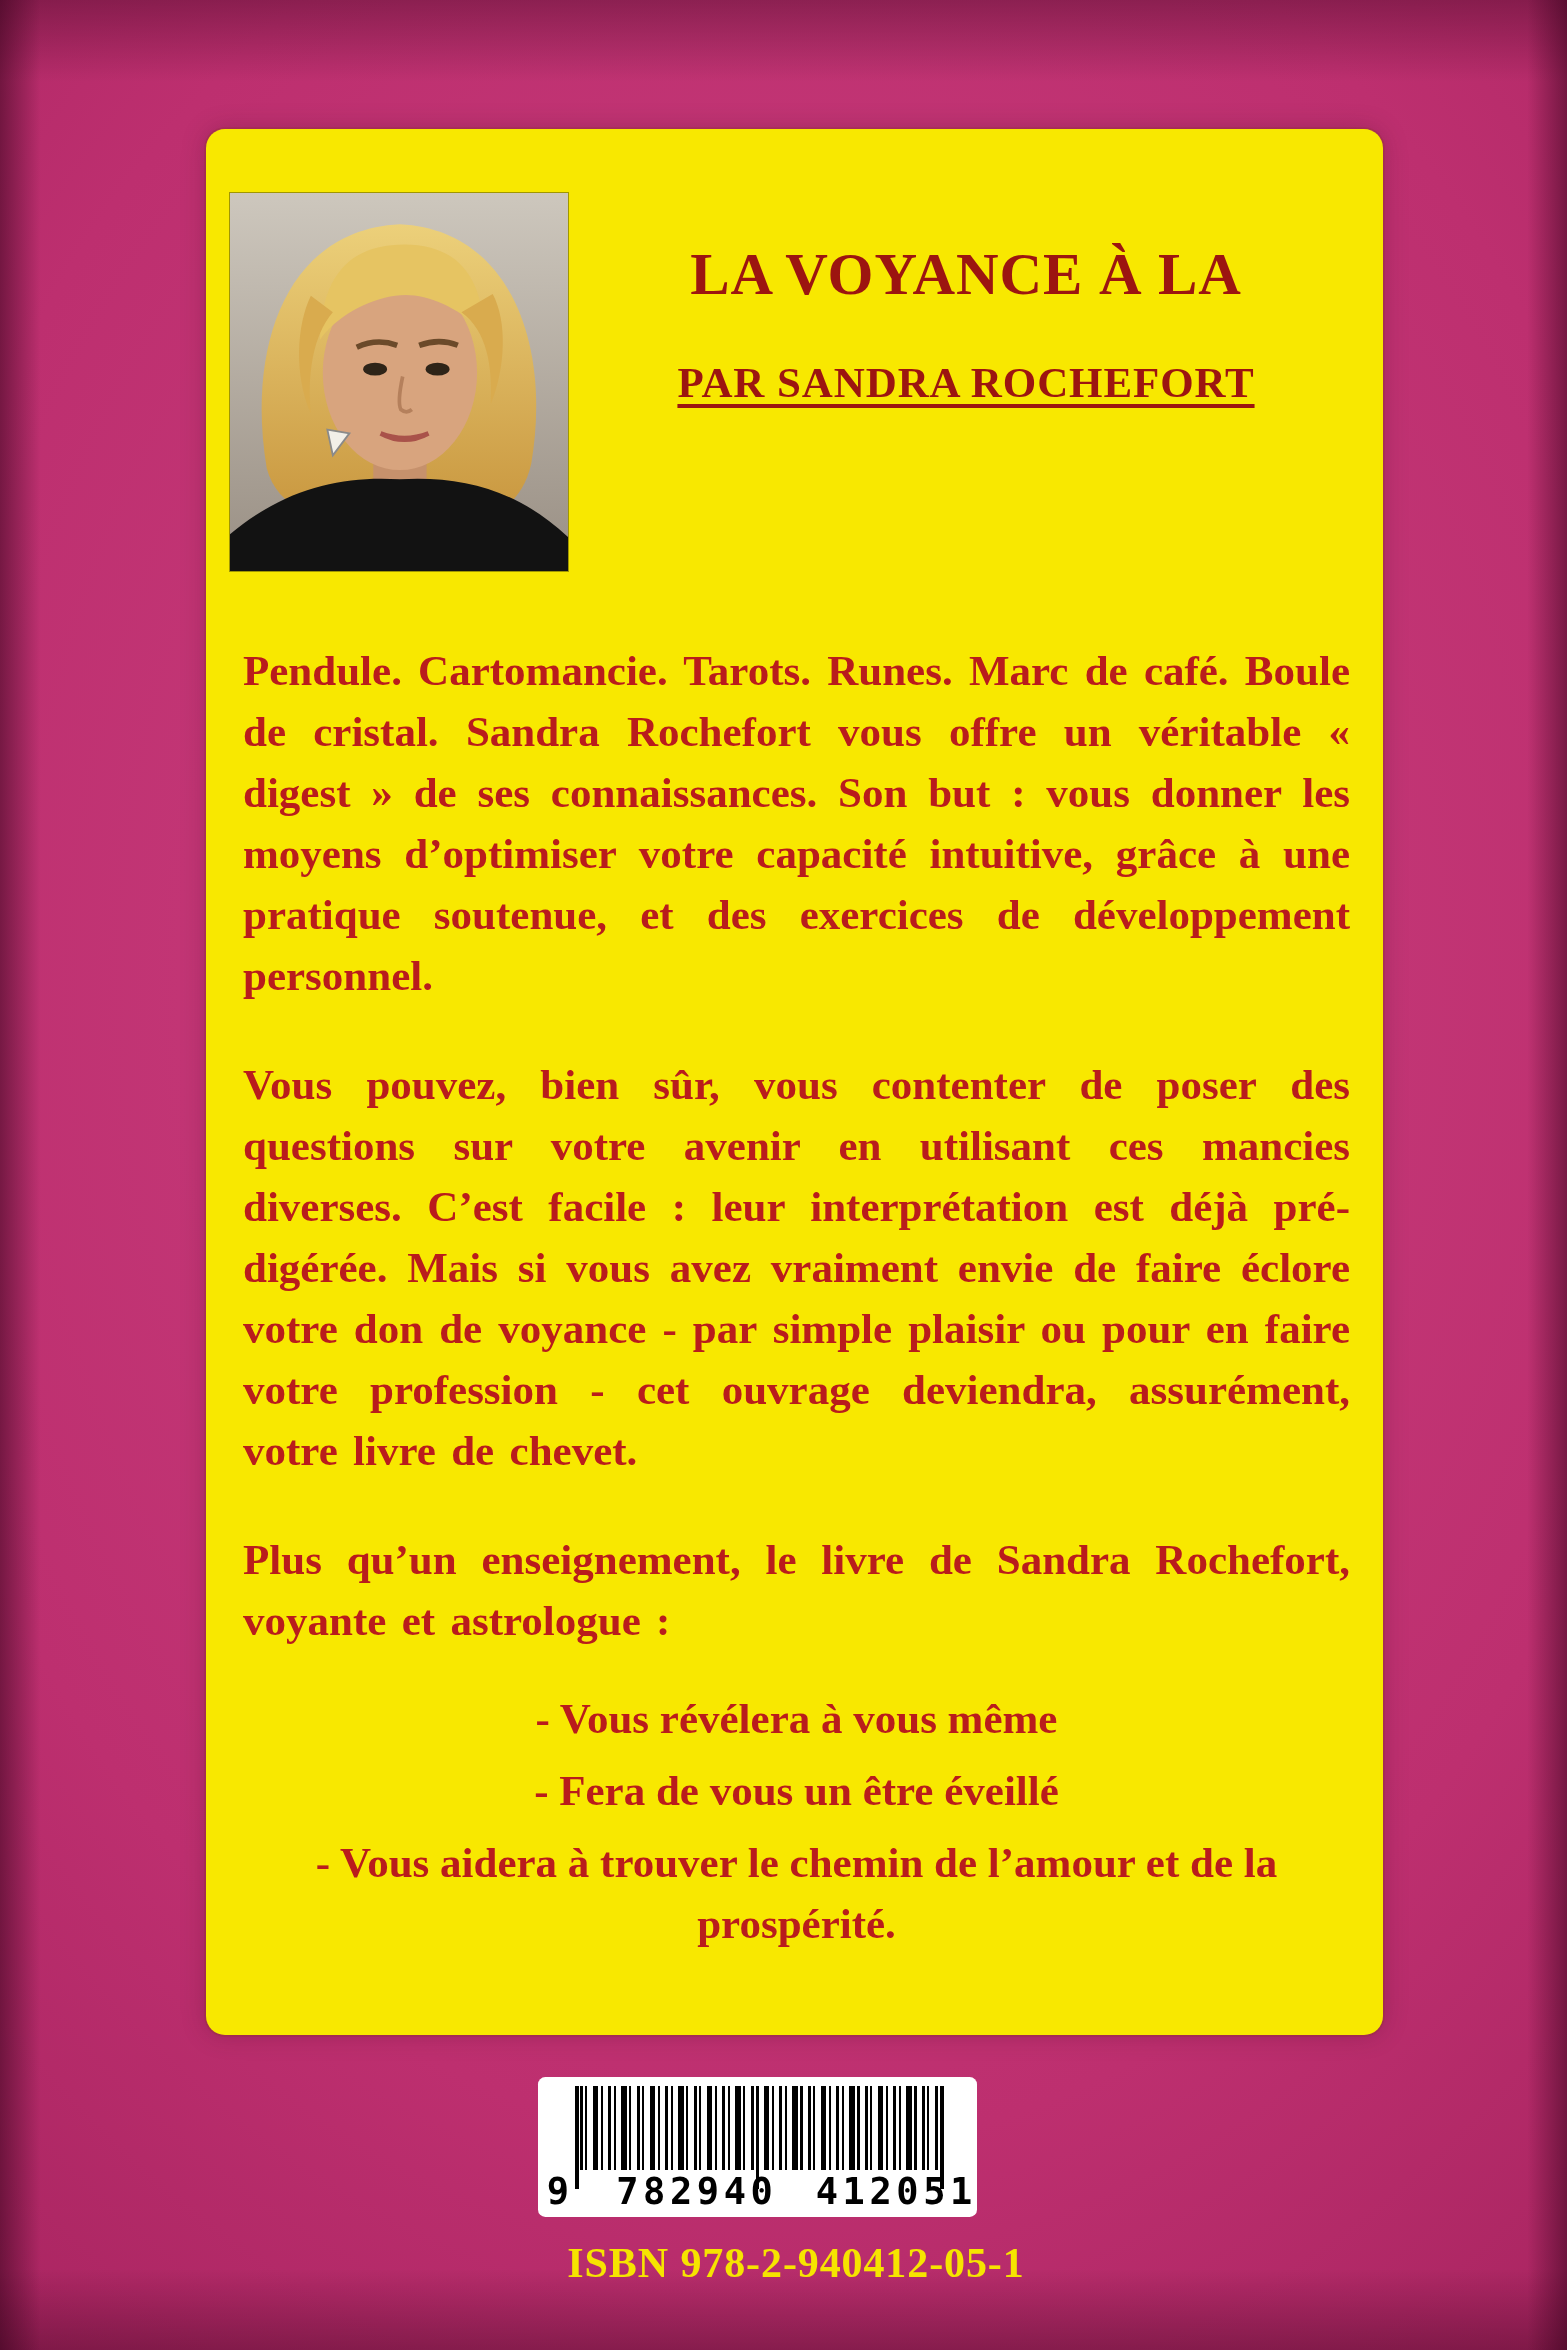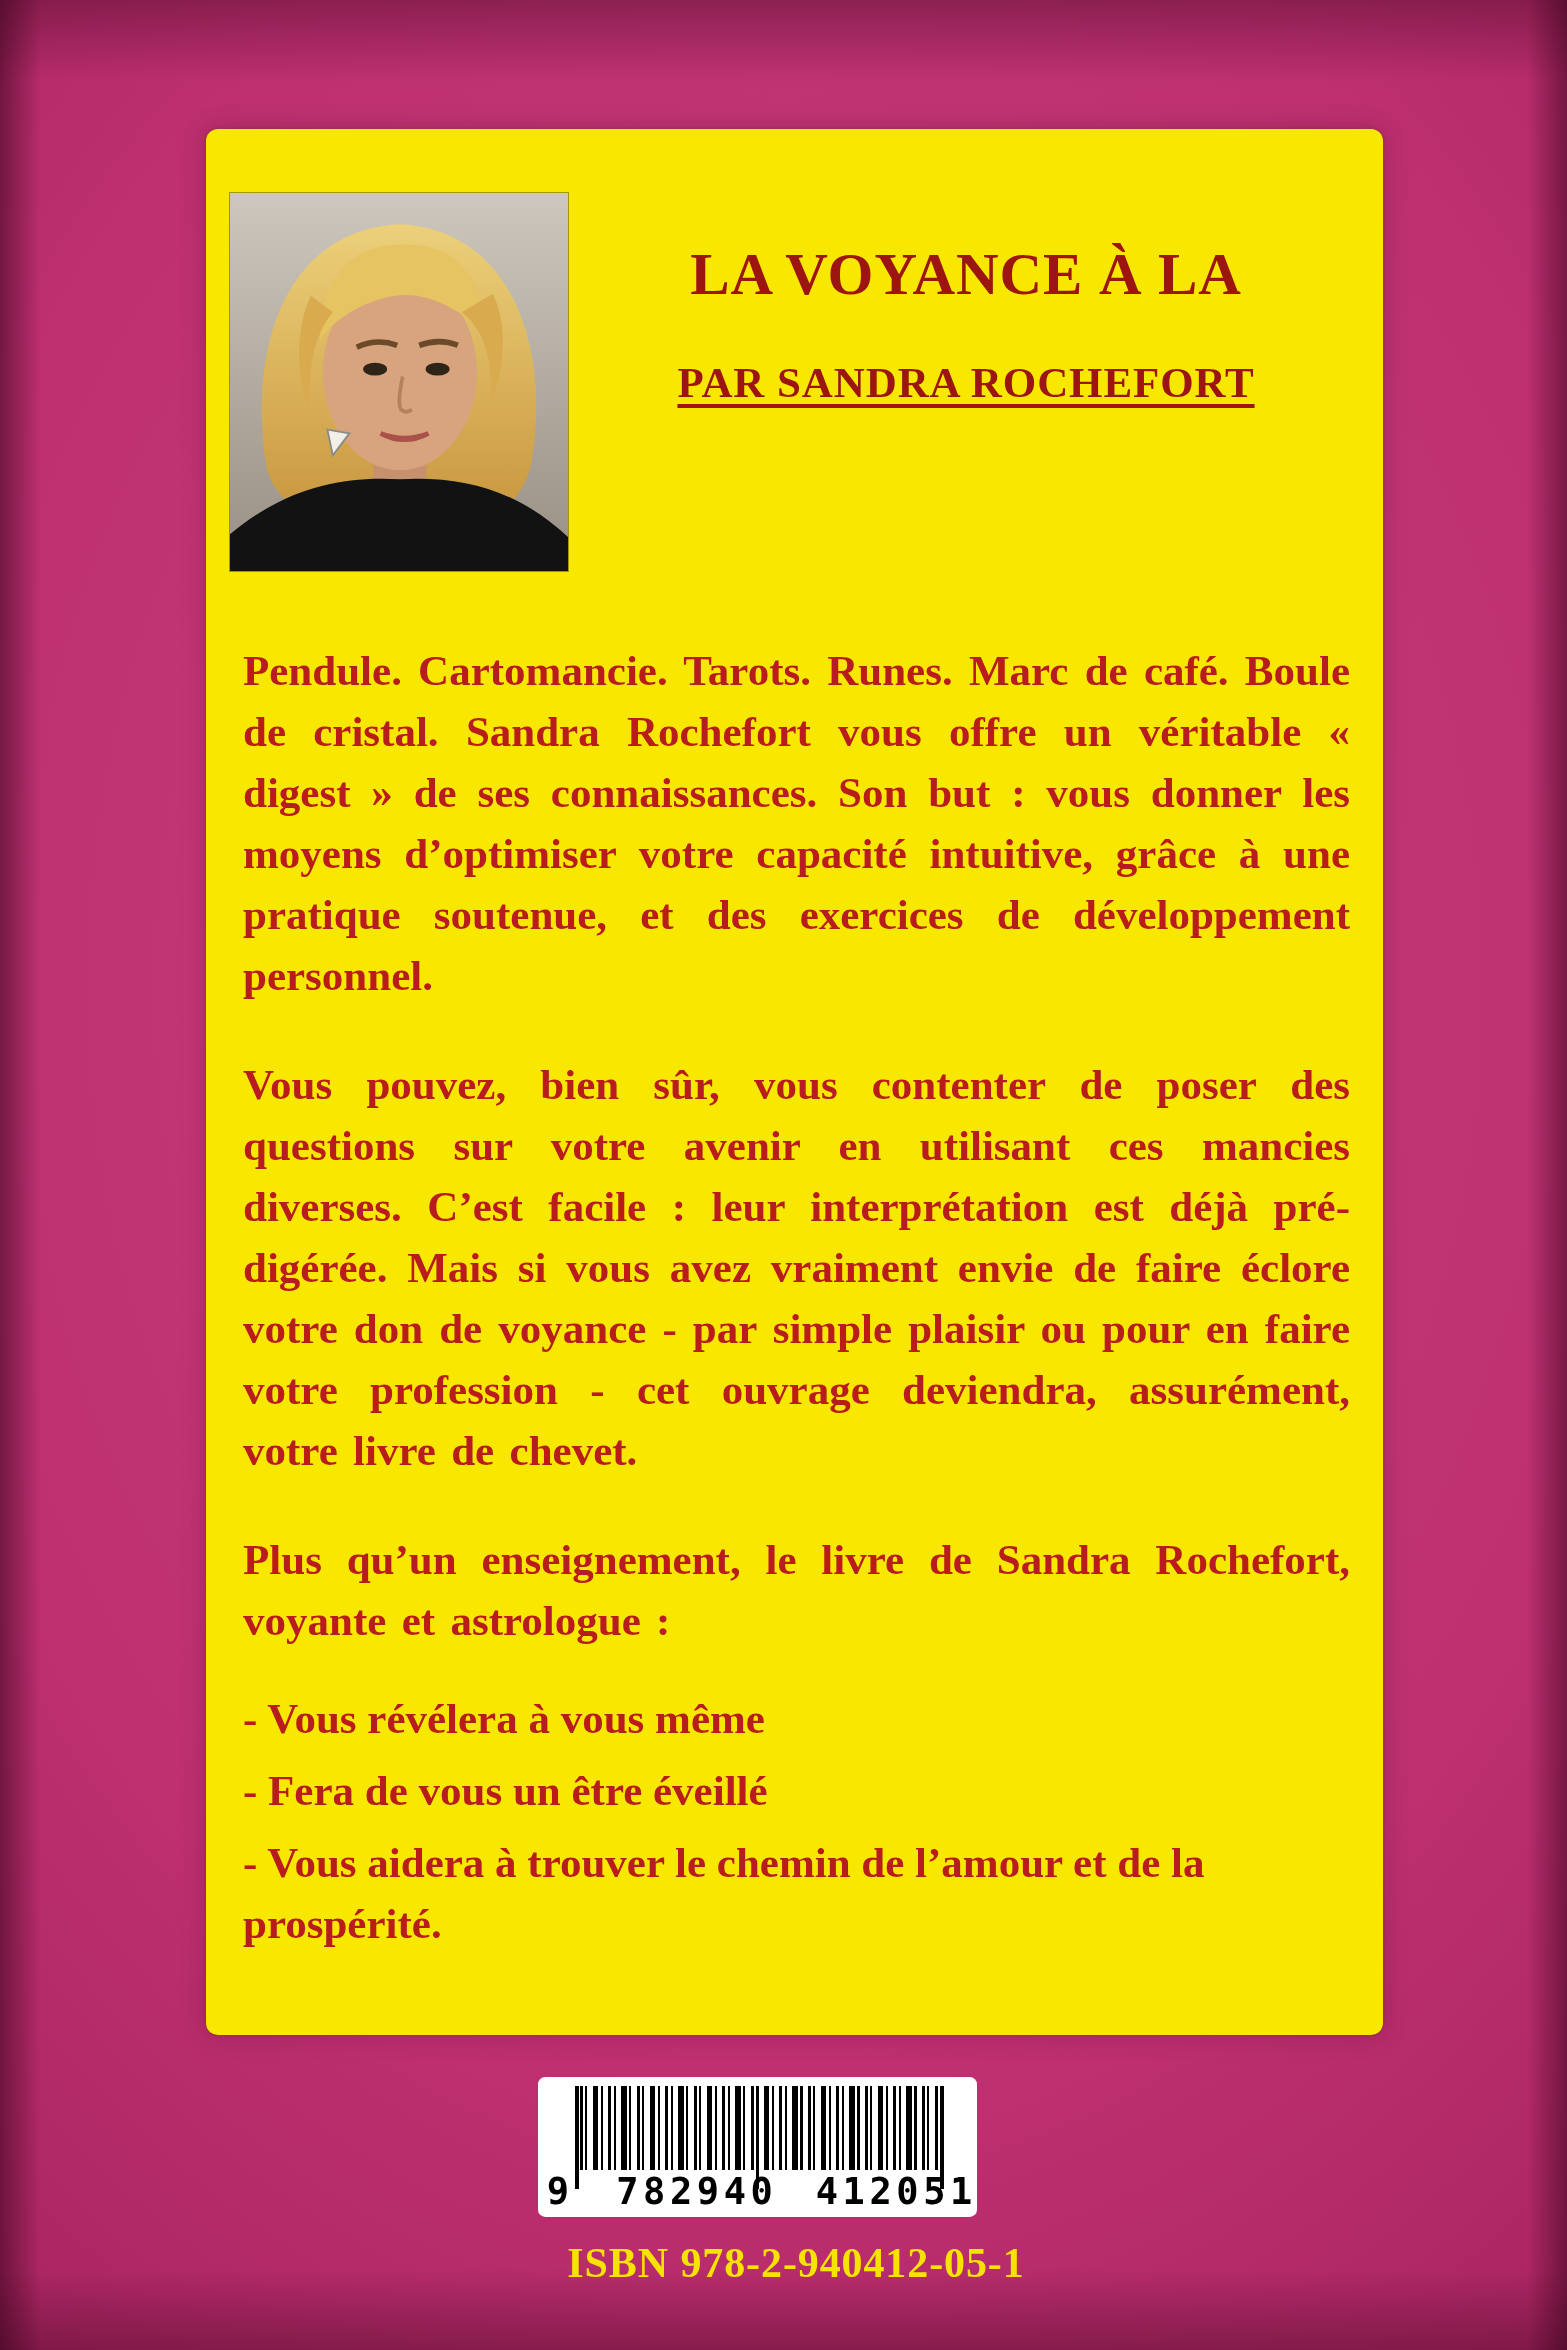--- a/index.html
+++ b/index.html
@@ -12,21 +12,21 @@
       linear-gradient(90deg, rgba(45,0,22,.50) 0%, rgba(45,0,22,0) 2.6%, rgba(45,0,22,0) 97.4%, rgba(45,0,22,.50) 100%),
       linear-gradient(0deg, rgba(45,0,22,.35) 0%, rgba(45,0,22,0) 3.5%, rgba(45,0,22,0) 96.5%, rgba(45,0,22,.35) 100%),
       radial-gradient(105% 90% at 50% 42%, #cc4180 0%, #bd2f6f 55%, #9a1d56 100%);
   }
 
   .panel {
     position:absolute;
     left:206px; top:129px;
     width:1177px; height:1906px;
     background:#f8e800;
-    border-radius:12px;
+    border-radius:19px;
     box-shadow:0 0 0 1.8px rgba(120,60,0,.18), 0 0 24px rgba(60,0,30,.25);
   }
 
   .photo-frame {
     position:absolute;
     left:24px; top:64px;
     width:338px; height:378px;
     outline:0.9px solid rgba(0,0,0,.35);
     overflow:hidden;
     background:#b6afa4;
@@ -66,21 +66,21 @@
   }
   .body-text p.justified {
     text-align:justify;
     word-spacing:4.6px;
     margin-bottom:48px;
   }
   .body-text p.intro {
     margin-bottom:37px;
   }
   .bullet {
-    text-align:left;
+    text-align:center;
     margin-bottom:11px;
   }
 
   .barcode-box {
     position:absolute;
     left:538px; top:2077px;
     width:439px; height:140px;
     background:#ffffff;
     border-radius:7.3px;
   }

